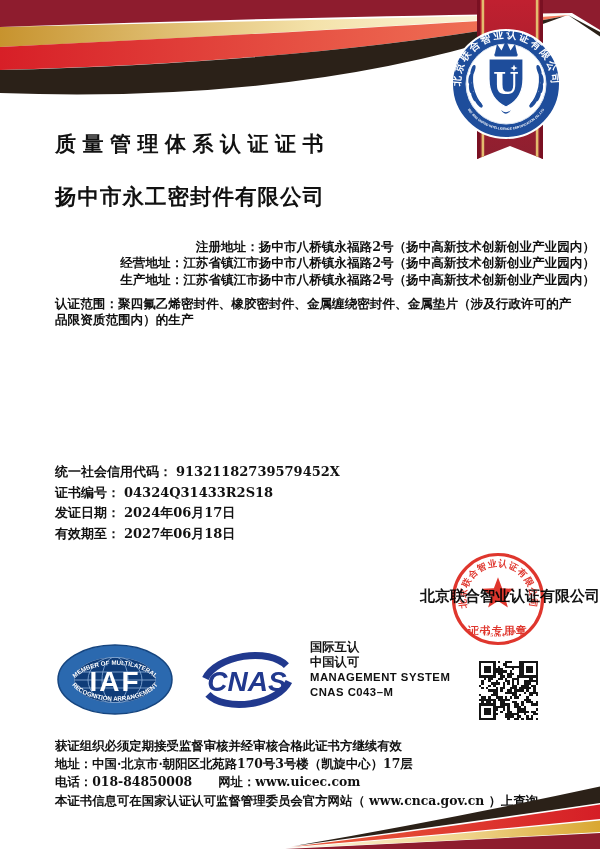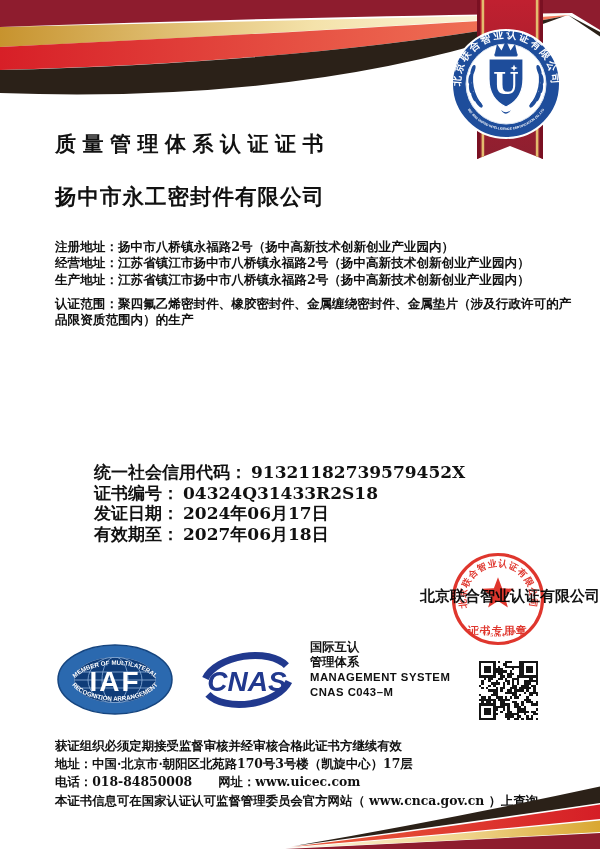--- a/index.html
+++ b/index.html
@@ -3,23 +3,23 @@
 <meta charset="utf-8">
 <style>
   html,body{margin:0;padding:0;background:#e9e9e9;}
   .page{position:relative;width:600px;height:849px;margin:0 auto;background:#fff;overflow:hidden;
         font-family:"DejaVu Serif","Liberation Serif",serif;color:#111;}
   .abs{position:absolute;}
   svg{display:block;}
   .page-title{left:55px;top:130px;font-size:21px;font-weight:600;letter-spacing:6.5px;}
   .company-name{left:55px;top:182px;font-size:21.5px;font-weight:700;letter-spacing:1px;}
   .standard-line{left:55px;top:210px;font-size:16px;font-weight:700;}
-  .addr-block{left:55px;top:239px;font-size:12.6px;font-weight:600;line-height:16.4px;width:540px;}
+  .addr-block{left:55px;top:239px;font-size:12.6px;font-weight:600;line-height:16.4px;width:540px;text-align:right;}
   .scope-block{left:55px;top:296px;font-size:12.6px;font-weight:600;line-height:16.2px;width:527px;}
-  .details-block{left:55px;top:462px;font-size:17px;font-weight:600;line-height:20.7px;margin-left:39px;}
+  .details-block{left:55px;top:462px;font-size:13px;font-weight:600;line-height:20.7px;}
   .details-block .val{font-family:"DejaVu Serif",serif;font-weight:700;margin-left:4px;}
   .issuer-name{left:420px;top:587px;font-size:15px;font-weight:700;z-index:2;}
   .seal-svg{left:448px;top:548px;z-index:3;mix-blend-mode:multiply;opacity:.92;}
   .accred-text{left:310px;top:639px;line-height:15.3px;}
   .accred-text .cjk{font-size:12.3px;font-weight:700;}
   .accred-text .lat{font-size:11.3px;font-weight:700;font-family:"Liberation Sans",sans-serif;letter-spacing:.5px;}
   .qr{left:479px;top:661px;width:59px;height:59px;display:grid;
       grid-template-rows:repeat(25,1fr);grid-template-columns:repeat(25,1fr);background:#fff;z-index:2;}
   .qr i{background:#151515;}
   .footer-block{left:55px;top:737px;font-size:12.4px;font-weight:600;line-height:18.2px;}
@@ -172,21 +172,21 @@
   <svg class="abs" style="left:197px;top:643px" width="101" height="73" viewBox="0 0 101 73">
     <g transform="rotate(-9 50 36)" stroke="#21398e" stroke-width="7" fill="none">
       <path d="M9,29 A44,25 0 0 1 91,29"></path>
       <path d="M91,45 A44,25 0 0 1 9,45"></path>
     </g>
     <text x="50" y="48" text-anchor="middle" font-size="28" font-weight="bold" font-style="italic" fill="#21398e" font-family="'Liberation Sans',sans-serif">CNAS</text>
   </svg>
 
   <div class="abs accred-text">
     <div class="cjk">国际互认</div>
-    <div class="cjk">管理体系</div>
+    <div class="cjk">中国认可</div>
     <div class="lat">MANAGEMENT SYSTEM</div>
     <div class="lat">CNAS C043–M</div>
   </div>
 
   <div class="abs qr">
       <i style="grid-area:1/1"></i>
       <i style="grid-area:1/2"></i>
       <i style="grid-area:1/3"></i>
       <i style="grid-area:1/4"></i>
       <i style="grid-area:1/5"></i>

